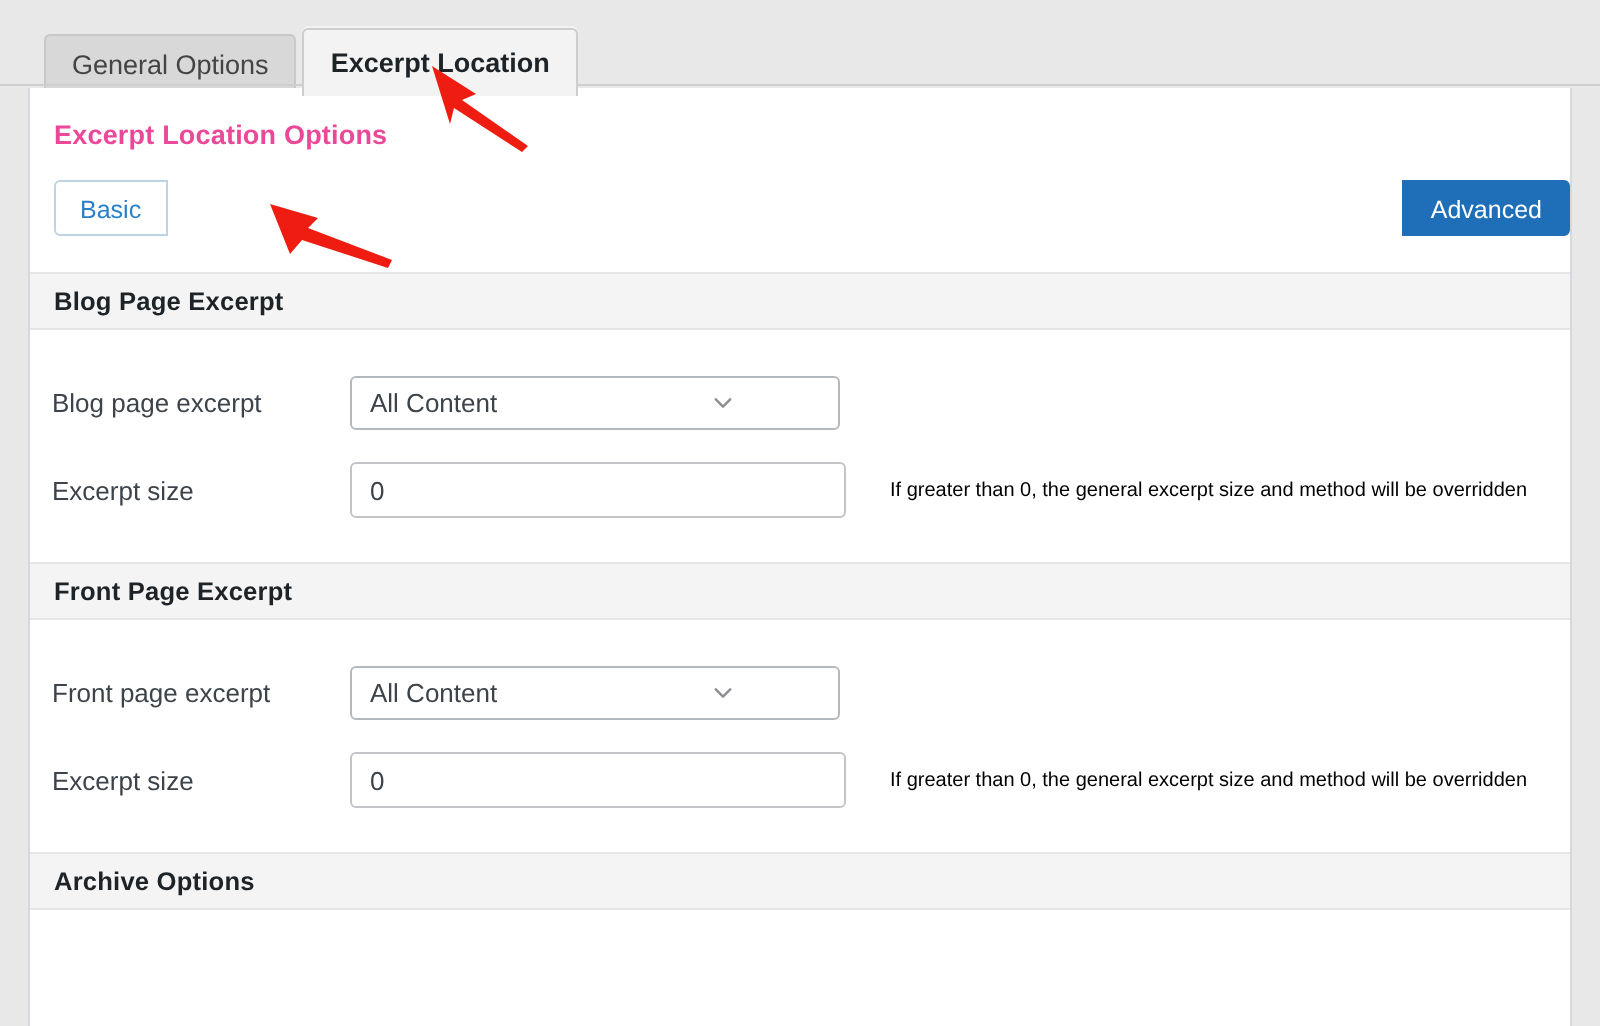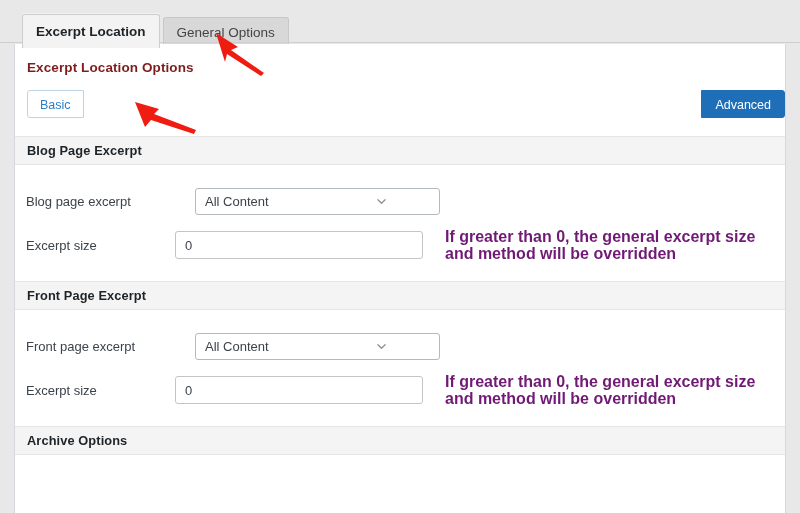--- a/index.html
+++ b/index.html
@@ -78,21 +78,21 @@
     box-sizing: border-box;
     overflow: hidden;
   }
 
   .panel-head {
     padding: 16px 0 0 12px;
   }
   .panel-title {
     font-size: 13.5px;
     font-weight: bold;
-    color: #7f1d1d;
+    color: #ec4899;
     letter-spacing: 0.1px;
   }
 
   .mode-row {
     padding: 15px 0 0 12px;
     display: flex;
     gap: 0;
     align-items: center;
     justify-content: space-between;
   }
@@ -175,21 +175,20 @@
     border: 1px solid #b4b9be;
     border-radius: 3px;
     padding: 0 26px 0 9px;
     font-family: "Liberation Sans", sans-serif;
     box-sizing: border-box;
     line-height: 25px;
   }
   .select-wrap {
     position: relative;
     width: 200px;
-    margin-left: 20px;
   }
   .chevron {
     position: absolute;
     right: 9px;
     top: 9px;
     width: 9px;
     height: 9px;
     pointer-events: none;
   }
   .chevron svg { display: block; }
@@ -201,47 +200,46 @@
     color: #3c434a;
     background: #ffffff;
     border: 1px solid #c3c4c7;
     border-radius: 3px;
     padding: 0 9px;
     font-family: "Liberation Sans", sans-serif;
     box-sizing: border-box;
   }
 
   .field-help {
-    font-size: 16px;
-    color: #701a75;
+    font-size: 10px;
+    color: #000000;
     line-height: 17px;
     padding-left: 22px;
     width: 330px;
-    font-weight: bold;
   }
 
   
   .arrow {
     position: absolute;
     pointer-events: none;
     z-index: 50;
   }
   #arrow-tab   { left: 214px; top: 29px;  }
   #arrow-advbtn{ left: 133px; top: 98px;  }
 </style>
 </head>
 <body>
 
 <div class="tabbar">
   <div class="tabs">
+    <div class="tab">
+      <span>General Options</span>
+    </div>
     <div class="tab active">
       <span>Excerpt Location</span>
-    </div>
-    <div class="tab">
-      <span>General Options</span>
     </div>
   </div>
   <div class="tabstrip-line"></div>
 </div>
 
 <div class="panel">
 
   <div class="panel-head">
     <div class="panel-title">Excerpt Location Options</div>
   </div>

